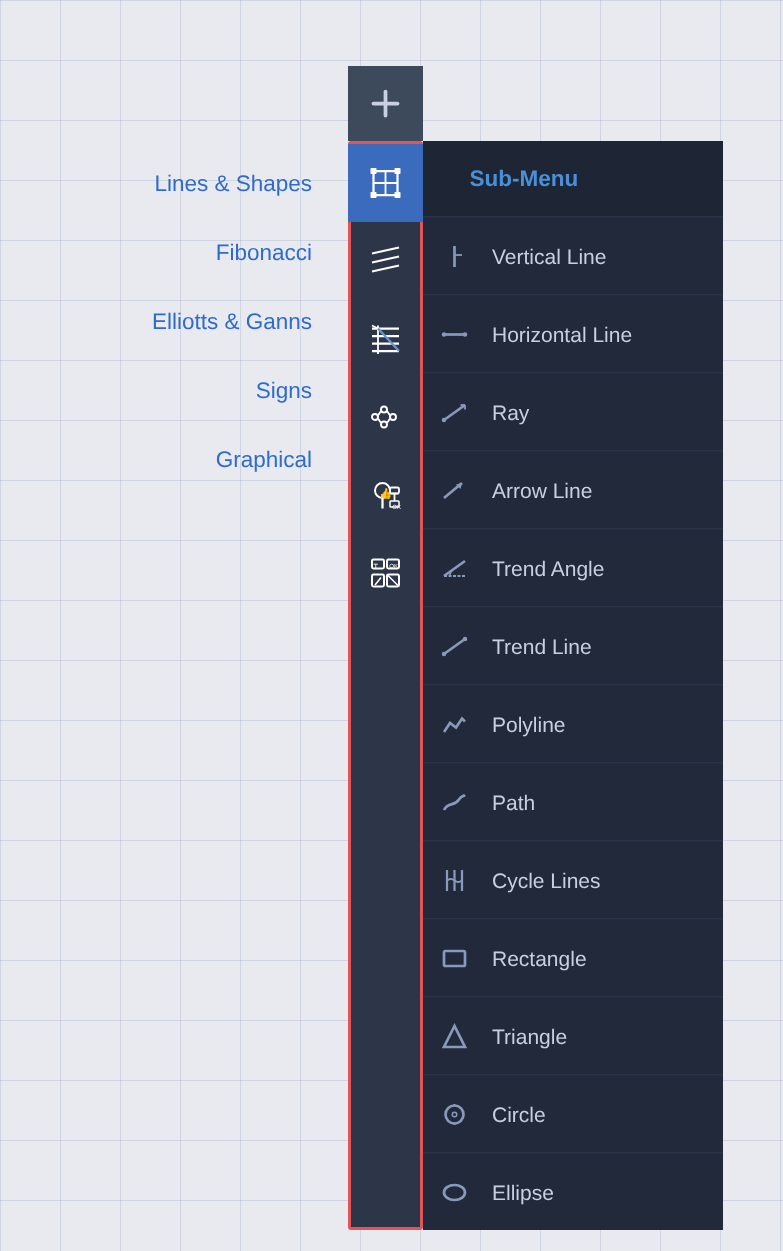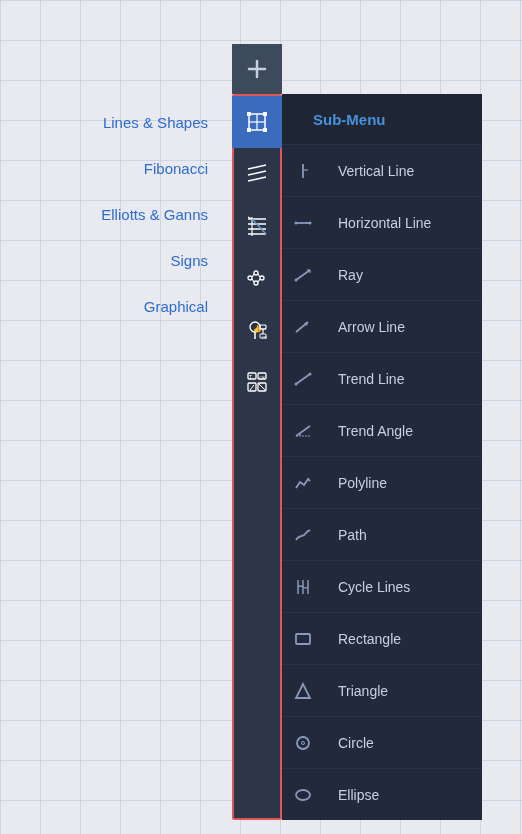--- a/index.html
+++ b/index.html
@@ -115,21 +115,21 @@
     }
 
     .submenu-item {
       height: 52px;
       display: flex;
       align-items: center;
       padding: 0 12px;
       cursor: pointer;
       border-top: 1px solid #2a3348;
       background: #22293a;
-      gap: 26px;
+      gap: 16px;
     }
     .submenu-item svg {
       width: 18px;
       height: 18px;
       flex-shrink: 0;
     }
     .submenu-item-text {
       color: #c8cfe0;
       font-size: 14px;
       font-weight: 500;
@@ -285,36 +285,36 @@
           <polygon points="14,4 10,5 13,8" fill="#8899bb"></polygon>
         </svg>
       </div>
       <span class="submenu-item-text">Arrow Line</span>
     </div>
 
     <div class="submenu-item">
       <div class="sep-icon">
         <svg viewBox="0 0 18 18" fill="none">
           <line x1="2" y1="14" x2="16" y2="4" stroke="#8899bb" stroke-width="1.8"></line>
+          <line x1="2" y1="14" x2="16" y2="14" stroke="#8899bb" stroke-width="1.2" stroke-dasharray="2,1"></line>
+          <path d="M6 14 Q6 11 8 10" stroke="#8899bb" stroke-width="1" fill="none"></path>
+        </svg>
+      </div>
+      <span class="submenu-item-text">Trend Angle</span>
+    </div>
+
+    <div class="submenu-item">
+      <div class="sep-icon">
+        <svg viewBox="0 0 18 18" fill="none">
+          <line x1="2" y1="14" x2="16" y2="4" stroke="#8899bb" stroke-width="1.8"></line>
           <circle cx="2" cy="14" r="1.5" fill="#8899bb"></circle>
           <circle cx="16" cy="4" r="1.5" fill="#8899bb"></circle>
         </svg>
       </div>
       <span class="submenu-item-text">Trend Line</span>
-    </div>
-
-    <div class="submenu-item">
-      <div class="sep-icon">
-        <svg viewBox="0 0 18 18" fill="none">
-          <line x1="2" y1="14" x2="16" y2="4" stroke="#8899bb" stroke-width="1.8"></line>
-          <line x1="2" y1="14" x2="16" y2="14" stroke="#8899bb" stroke-width="1.2" stroke-dasharray="2,1"></line>
-          <path d="M6 14 Q6 11 8 10" stroke="#8899bb" stroke-width="1" fill="none"></path>
-        </svg>
-      </div>
-      <span class="submenu-item-text">Trend Angle</span>
     </div>
 
     <div class="submenu-item">
       <div class="sep-icon">
         <svg viewBox="0 0 18 18" fill="none">
           <polyline points="2,14 6,8 10,11 14,5 16,7" stroke="#8899bb" stroke-width="1.8" fill="none"></polyline>
         </svg>
       </div>
       <span class="submenu-item-text">Polyline</span>
     </div>

